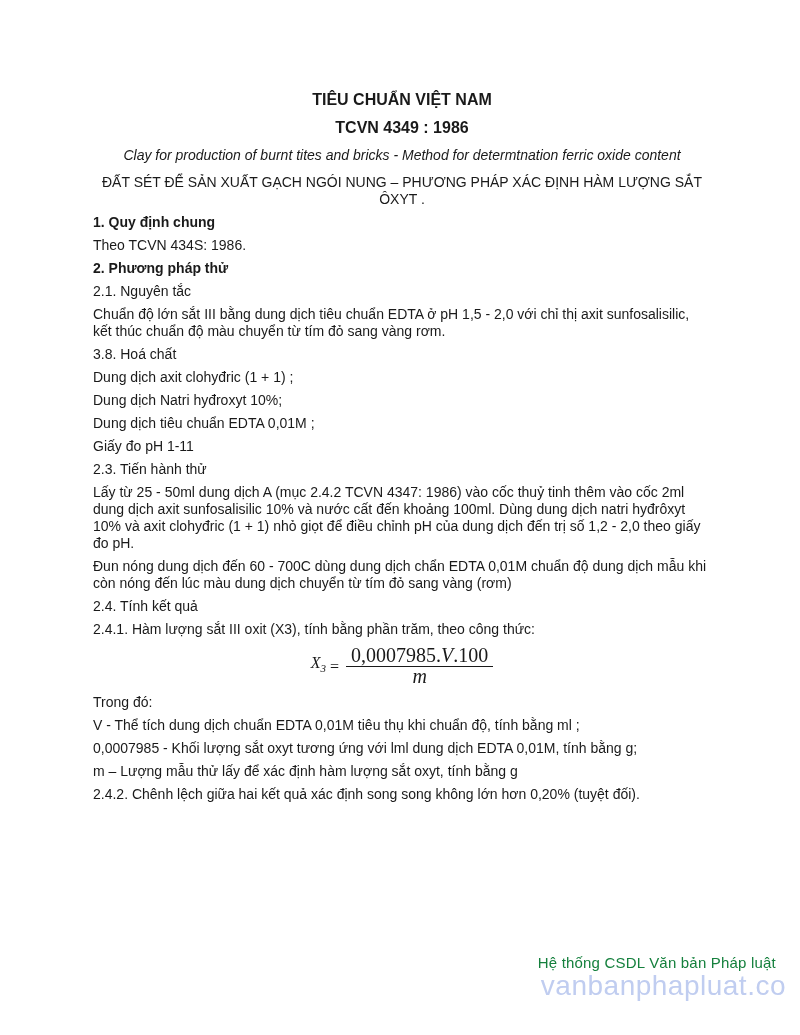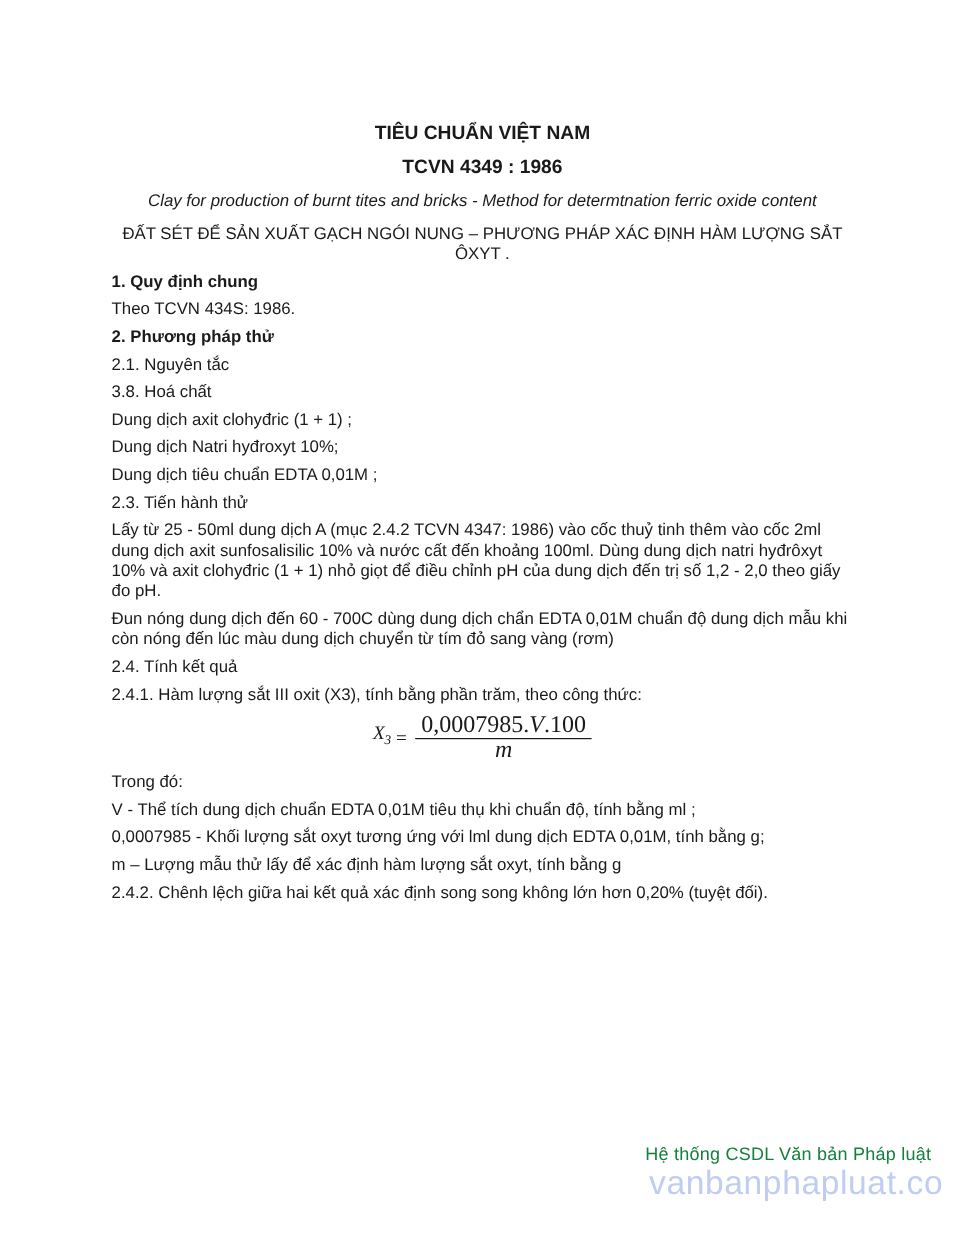--- a/index.html
+++ b/index.html
@@ -8,21 +8,21 @@
     width: 800px;
     height: 1035px;
     background: #ffffff;
     overflow: hidden;
     font-family: "Liberation Sans", sans-serif;
     color: #1a1a1a;
   }
   .content {
     position: absolute;
     left: 93px;
-    top: 102px;
+    top: 90px;
     width: 618px;
     font-size: 14px;
     line-height: 17px;
   }
   .content p { margin: 6px 0; }
   .center { text-align: center; }
   .doc-title {
     font-size: 16px;
     font-weight: 700;
     line-height: 19px;
@@ -88,25 +88,27 @@
     <p class="center doc-number">TCVN 4349 : 1986</p>
     <p class="center subtitle-en">Clay for production of burnt tites and bricks - Method for determtnation ferric oxide content</p>
     <p class="center subtitle-vi">ĐẤT SÉT ĐỂ SẢN XUẤT GẠCH NGÓI NUNG – PHƯƠNG PHÁP XÁC ĐỊNH HÀM LƯỢNG SẮT ÔXYT .</p>
 
     <p class="bold">1. Quy định chung</p>
     <p>Theo TCVN 434S: 1986.</p>
 
     <p class="bold">2. Phương pháp thử</p>
 
     <p>2.1. Nguyên tắc</p>
+    <p>Chuẩn độ lớn sắt III bằng dung dịch tiêu chuẩn EDTA ở pH 1,5 - 2,0 với chỉ thị axit sunfosalisilic, kết thúc chuẩn độ màu chuyển từ tím đỏ sang vàng rơm.</p>
 
     <p>3.8. Hoá chất</p>
     <p>Dung dịch axit clohyđric (1 + 1) ;</p>
     <p>Dung dịch Natri hyđroxyt 10%;</p>
     <p>Dung dịch tiêu chuẩn EDTA 0,01M ;</p>
+    <p>Giấy đo pH 1-11</p>
 
     <p>2.3. Tiến hành thử</p>
     <p>Lấy từ 25 - 50ml dung dịch A (mục 2.4.2 TCVN 4347: 1986) vào cốc thuỷ tinh thêm vào cốc 2ml dung dịch axit sunfosalisilic 10% và nước cất đến khoảng 100ml. Dùng dung dịch natri hyđrôxyt 10% và axit clohyđric (1 + 1) nhỏ giọt để điều chỉnh pH của dung dịch đến trị số 1,2 - 2,0 theo giấy đo pH.</p>
     <p>Đun nóng dung dịch đến 60 - 700C dùng dung dịch chẩn EDTA 0,01M chuẩn độ dung dịch mẫu khi còn nóng đến lúc màu dung dịch chuyển từ tím đỏ sang vàng (rơm)</p>
 
     <p>2.4. Tính kết quả</p>
     <p>2.4.1. Hàm lượng sắt III oxit (X3), tính bằng phần trăm, theo công thức:</p>
 
     <div class="formula">
       <span class="f-lhs"><span class="f-var">X</span><sub class="f-sub">3</sub></span>

